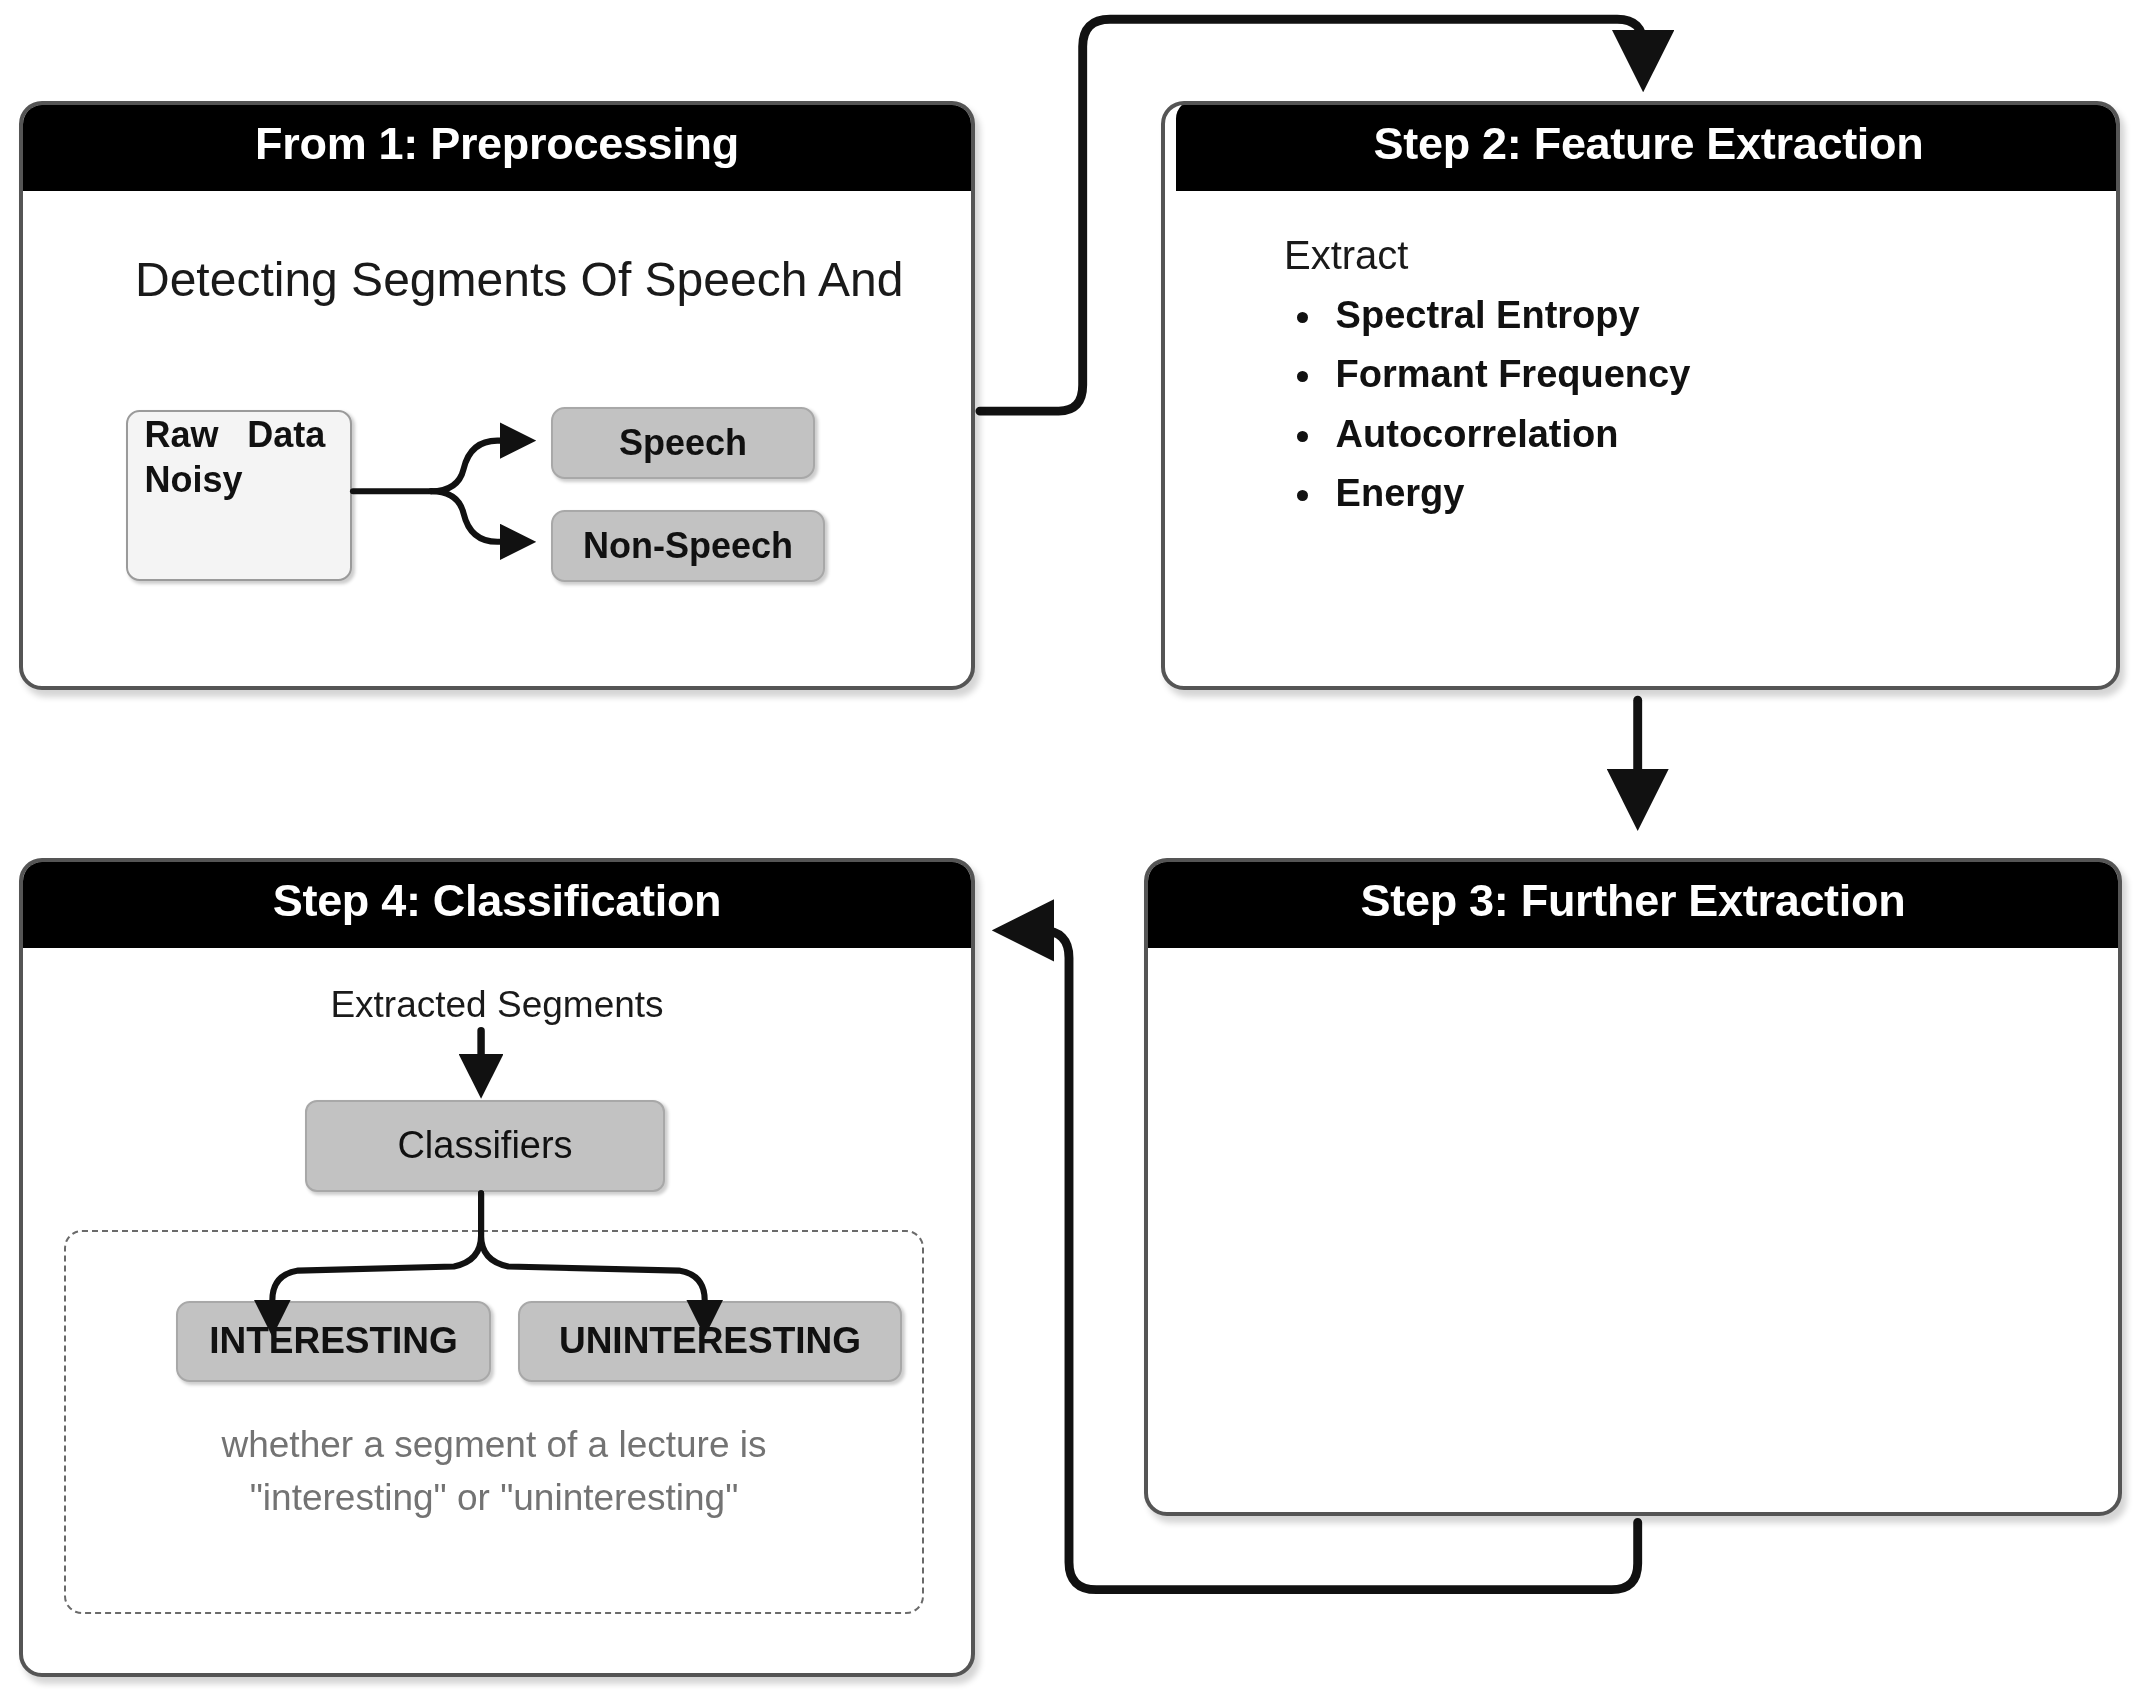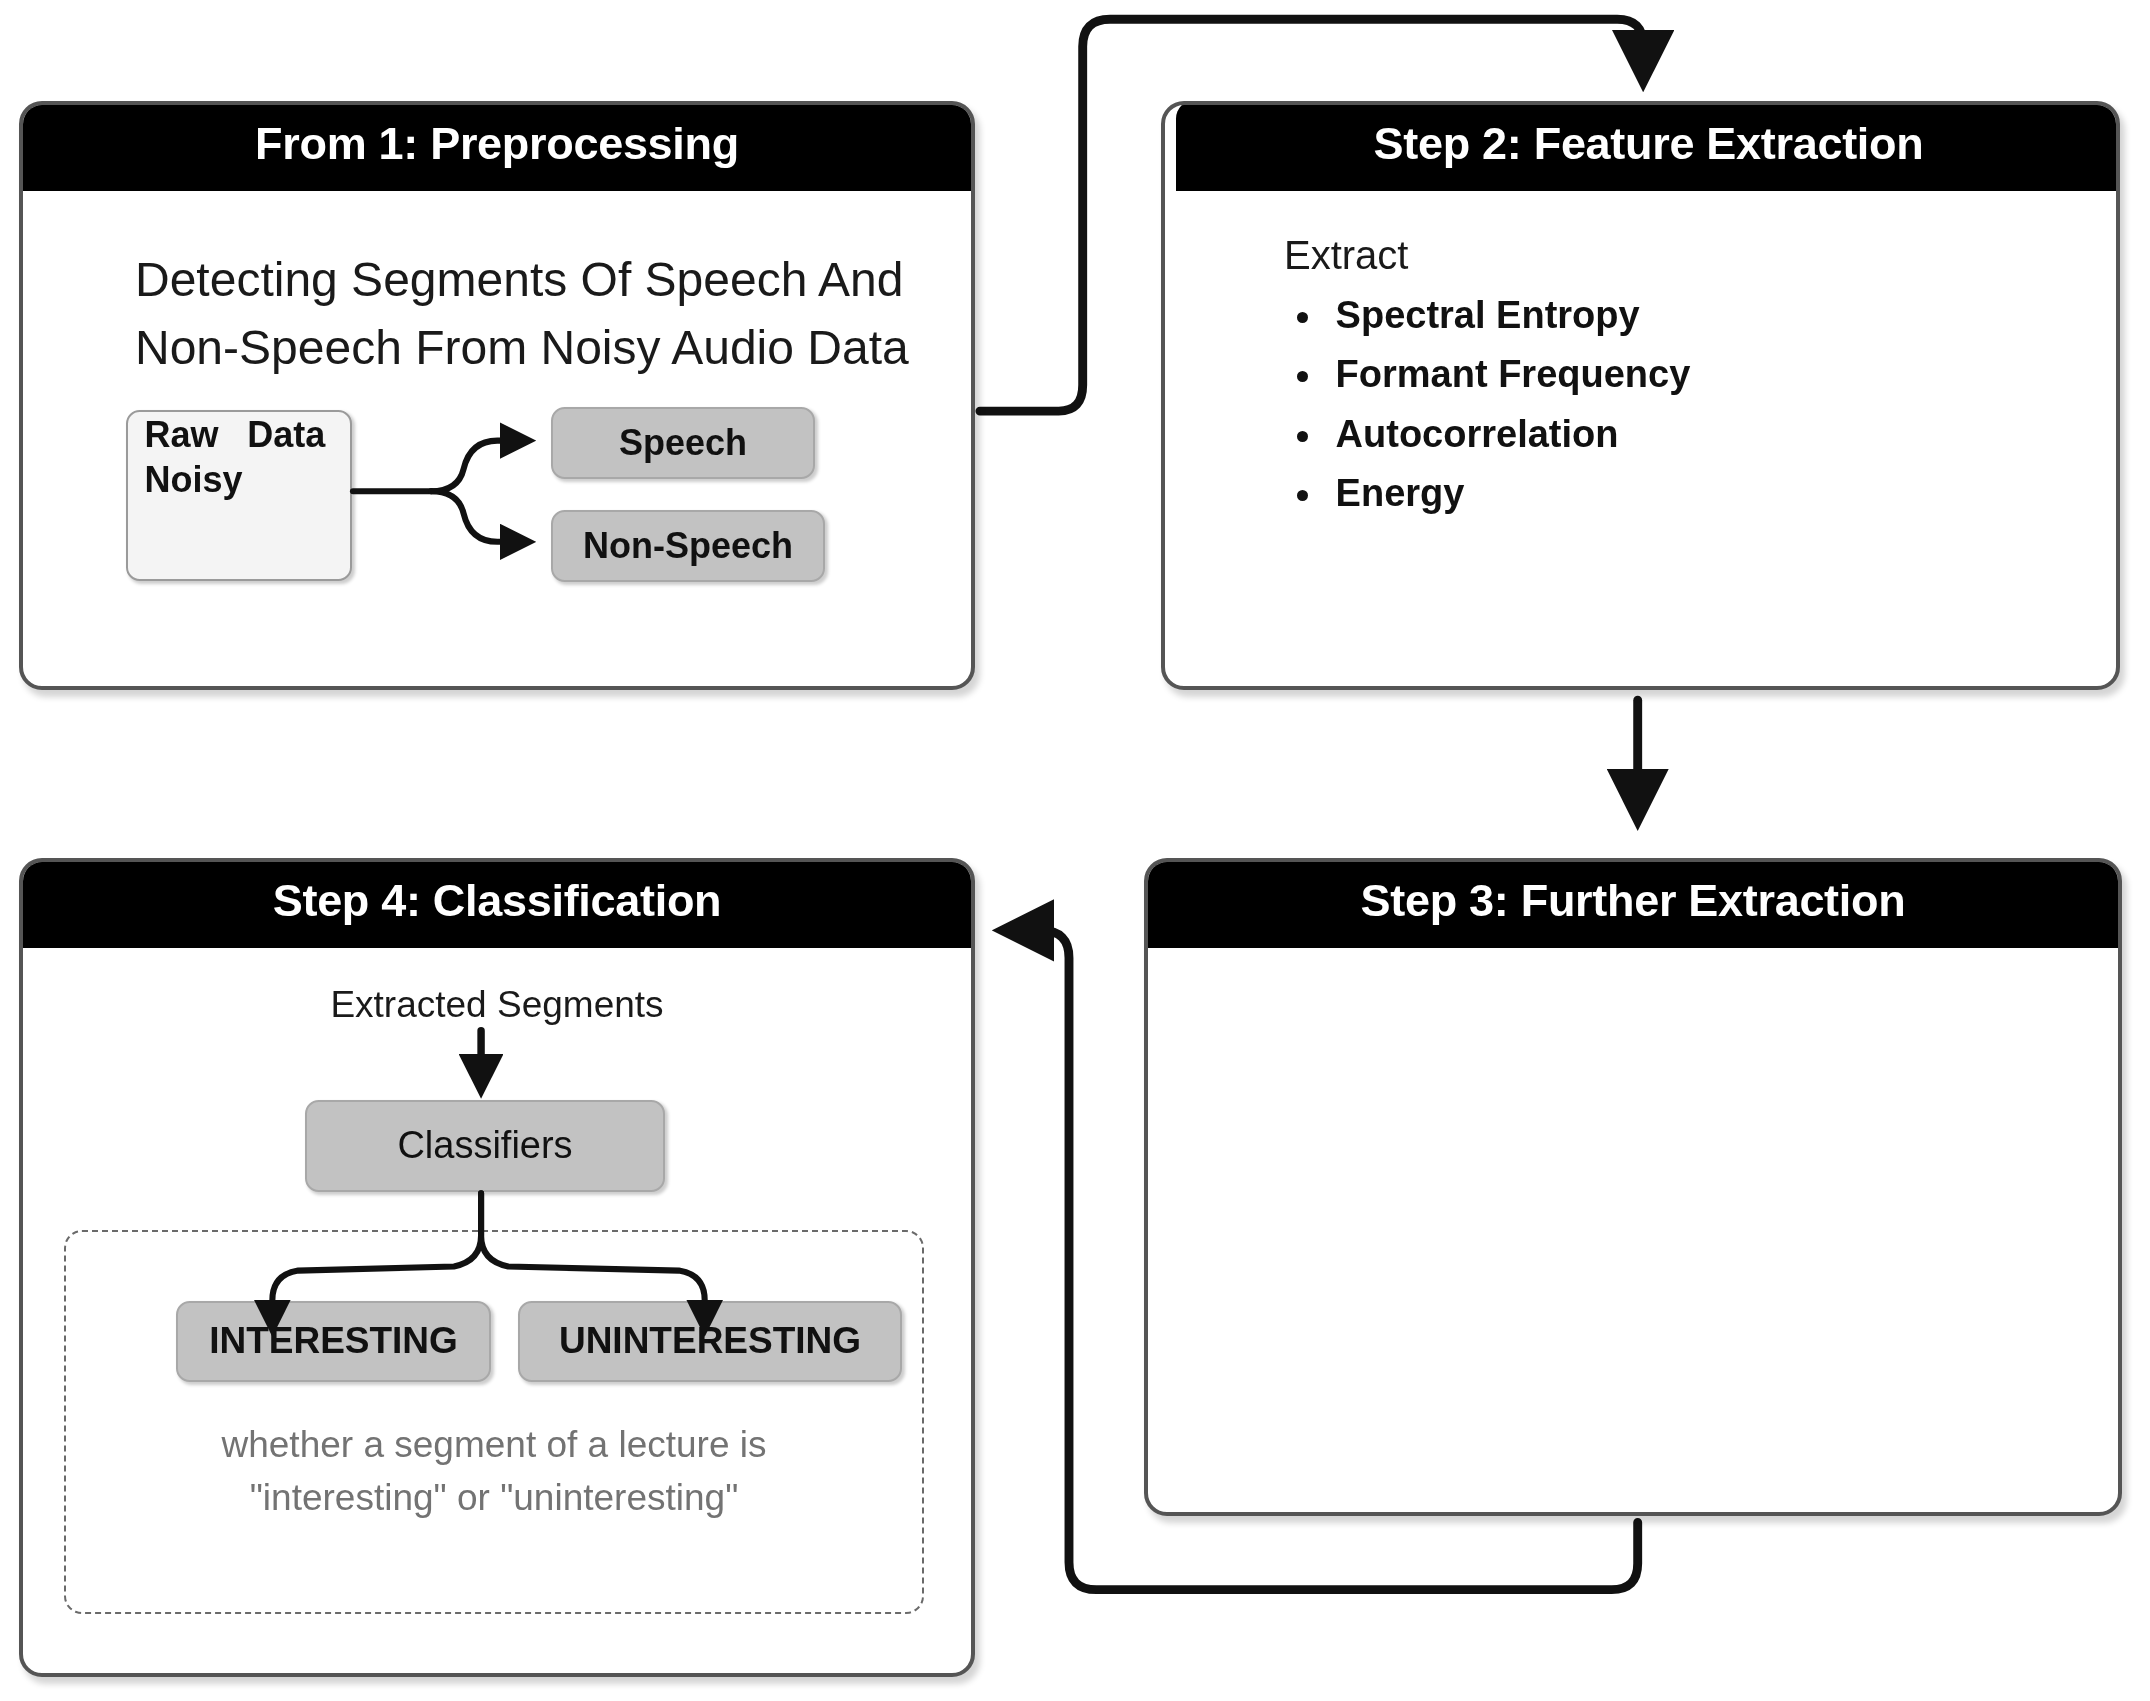--- a/index.html
+++ b/index.html
@@ -151,21 +151,21 @@
   #s3-quiet    { left: 471px; top: 410px; width: 492px; height: 75px; font-size: 34px; }
 
   
   .s4-caption {
     position: absolute;
     left: 0; right: 0; top: 36px;
     text-align: center;
     font-size: 37px;
     color: #1a1a1a;
   }
-  #s4-classifiers { left: 282px; top: 152px; width: 360px; height: 92px; font-size: 38px; }
+  #s4-classifiers { left: 282px; top: 152px; width: 360px; height: 92px; font-size: 38px; border-radius: 12px; }
   .s4-dashed {
     position: absolute;
     left: 41px; top: 282px;
     width: 860px; height: 384px;
     border: 2.1px dashed #6a6a6a;
     border-radius: 18px;
     box-sizing: border-box;
   }
   #s4-interesting   { left: 110px; top: 69px; width: 315px; height: 81px; font-size: 37px; }
   #s4-uninteresting { left: 452px; top: 69px; width: 384px; height: 81px; font-size: 37px; }
@@ -202,21 +202,20 @@
              L 1600 2320 Q 1560 2320 1560 2280
              L 1560 1398 Q 1560 1358 1520 1358 L 1470 1358" fill="none" stroke="#111111" stroke-width="13" stroke-linecap="round" marker-end="url(#ah)"></path>
   </svg>
 
   <div class="panel" id="panel-step1">
     <div class="panel-header">From 1: Preprocessing</div>
     <div class="panel-body">
 
       <div class="s1-desc">
         <div>Detecting Segments Of Speech And</div>
-        <div>Non-Speech From Noisy Audio Data</div>
       </div>
 
       <div class="node light" id="s1-raw">
         <span class="ln">Raw Noisy</span>
         <span class="ln">Data</span>
       </div>
 
       <div class="node gray" id="s1-speech">Speech</div>
       <div class="node gray" id="s1-nonspeech">Non-Speech</div>
 

